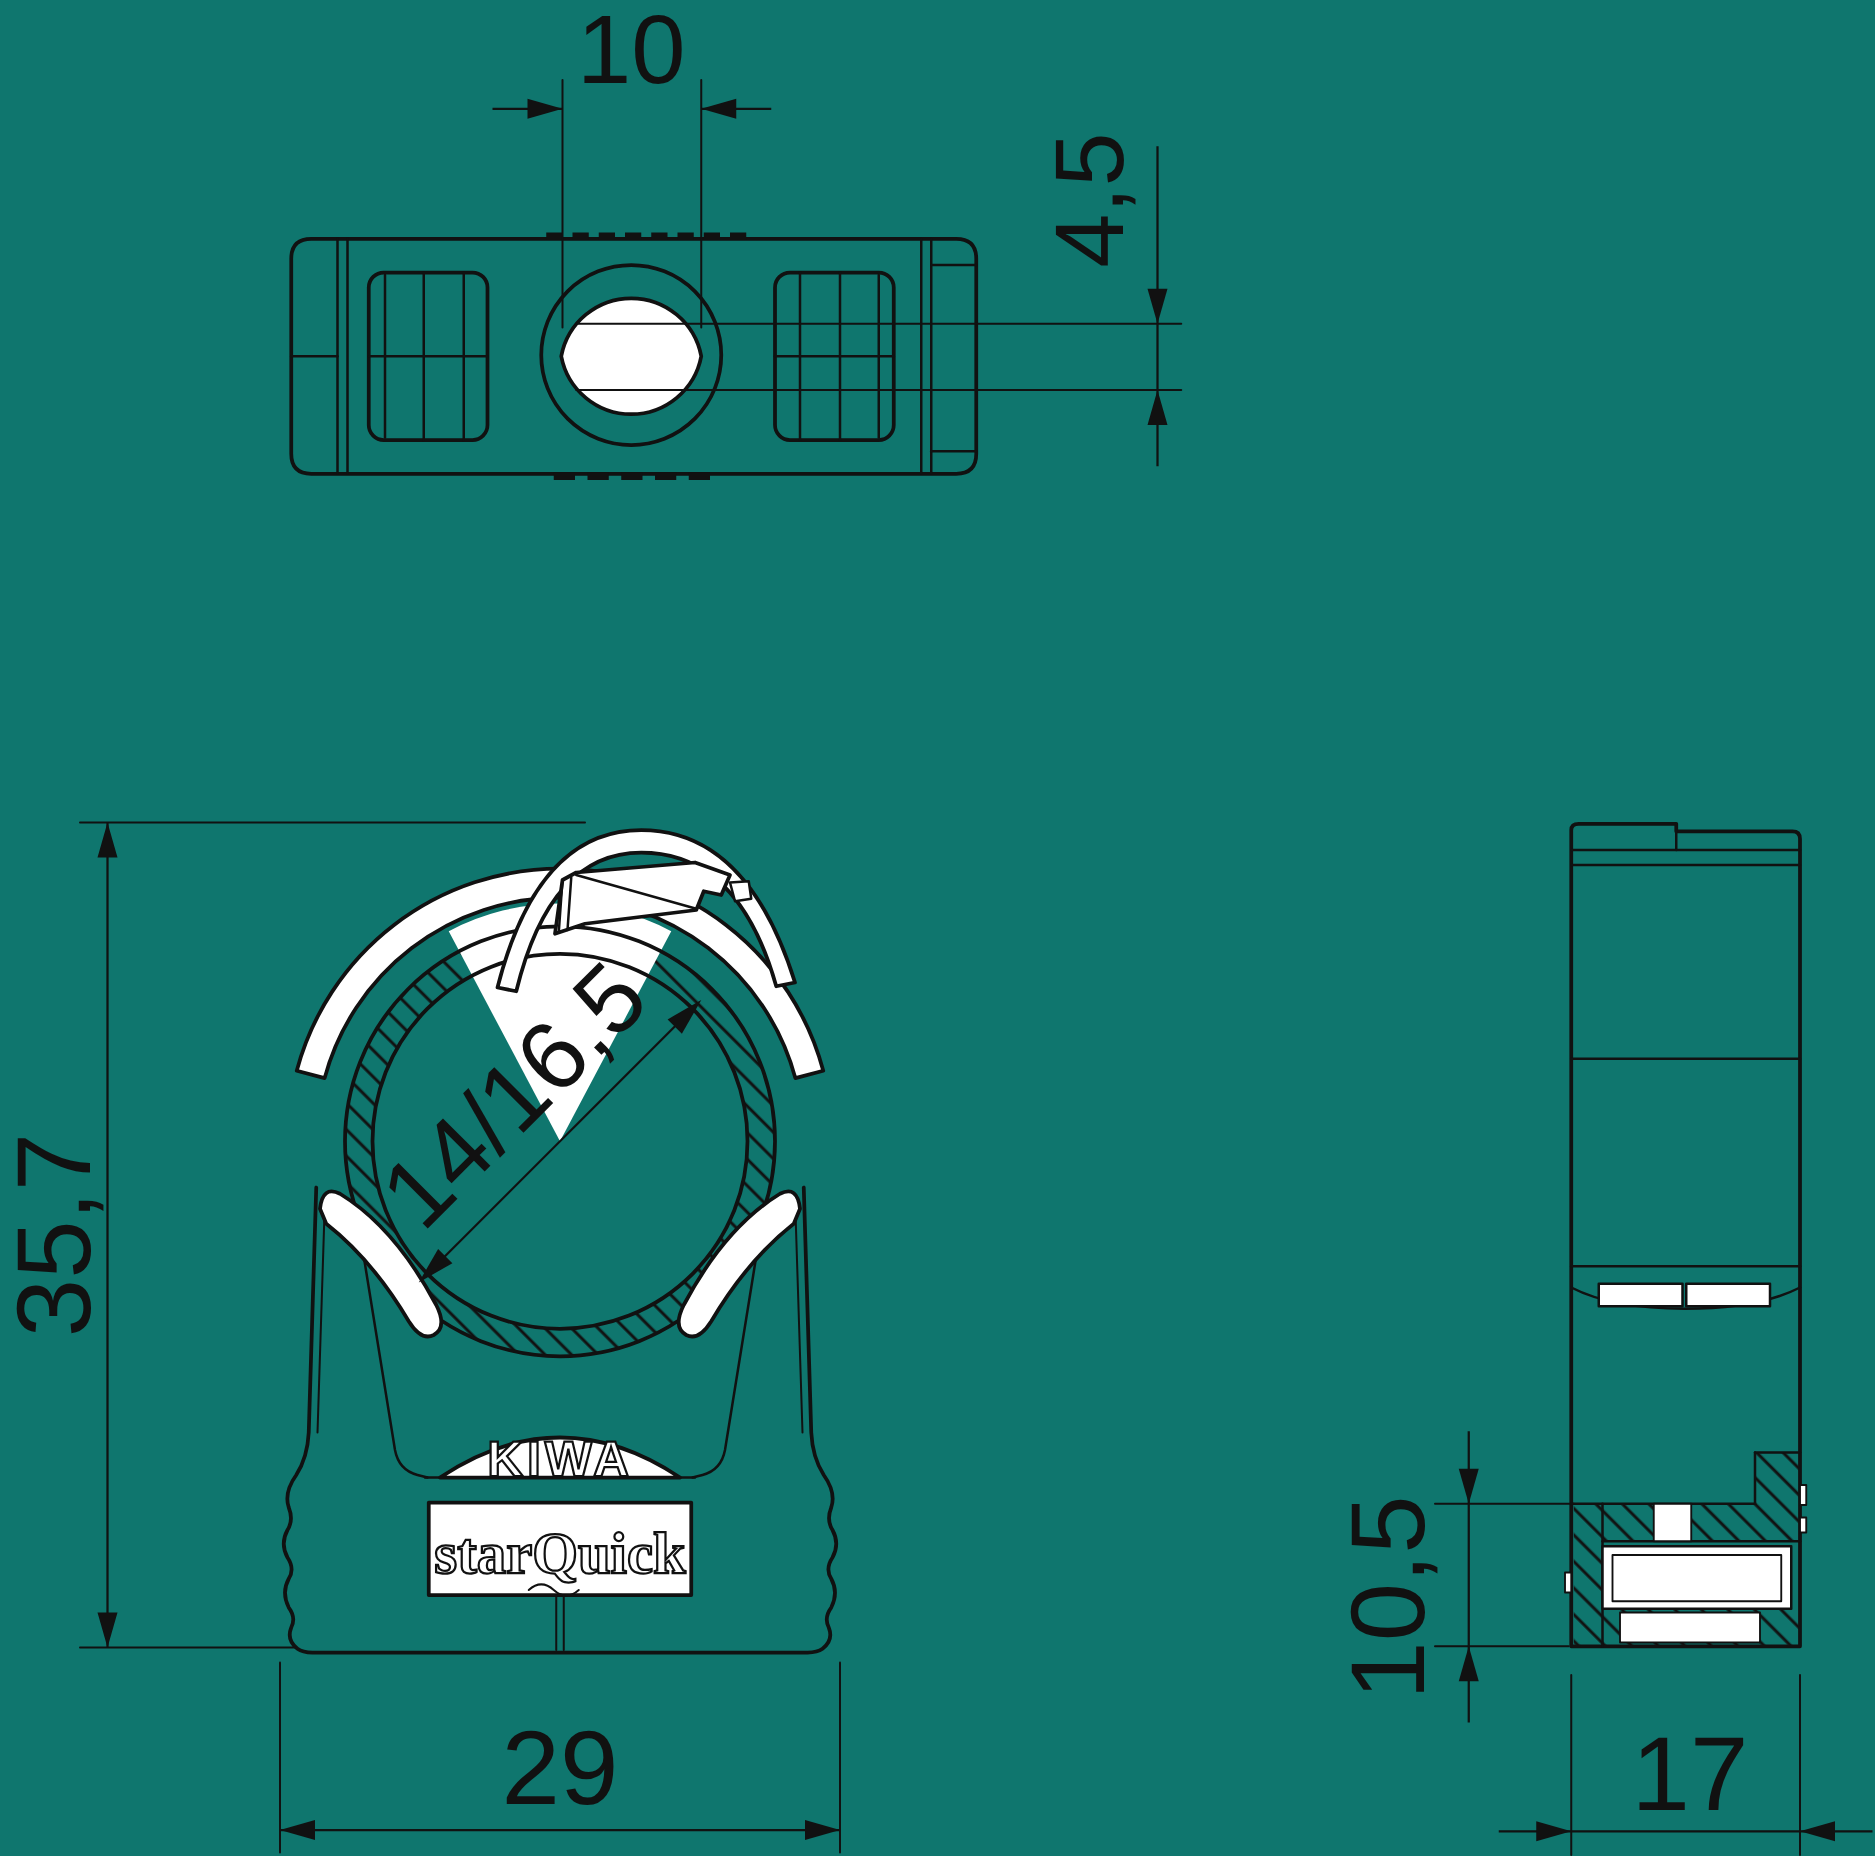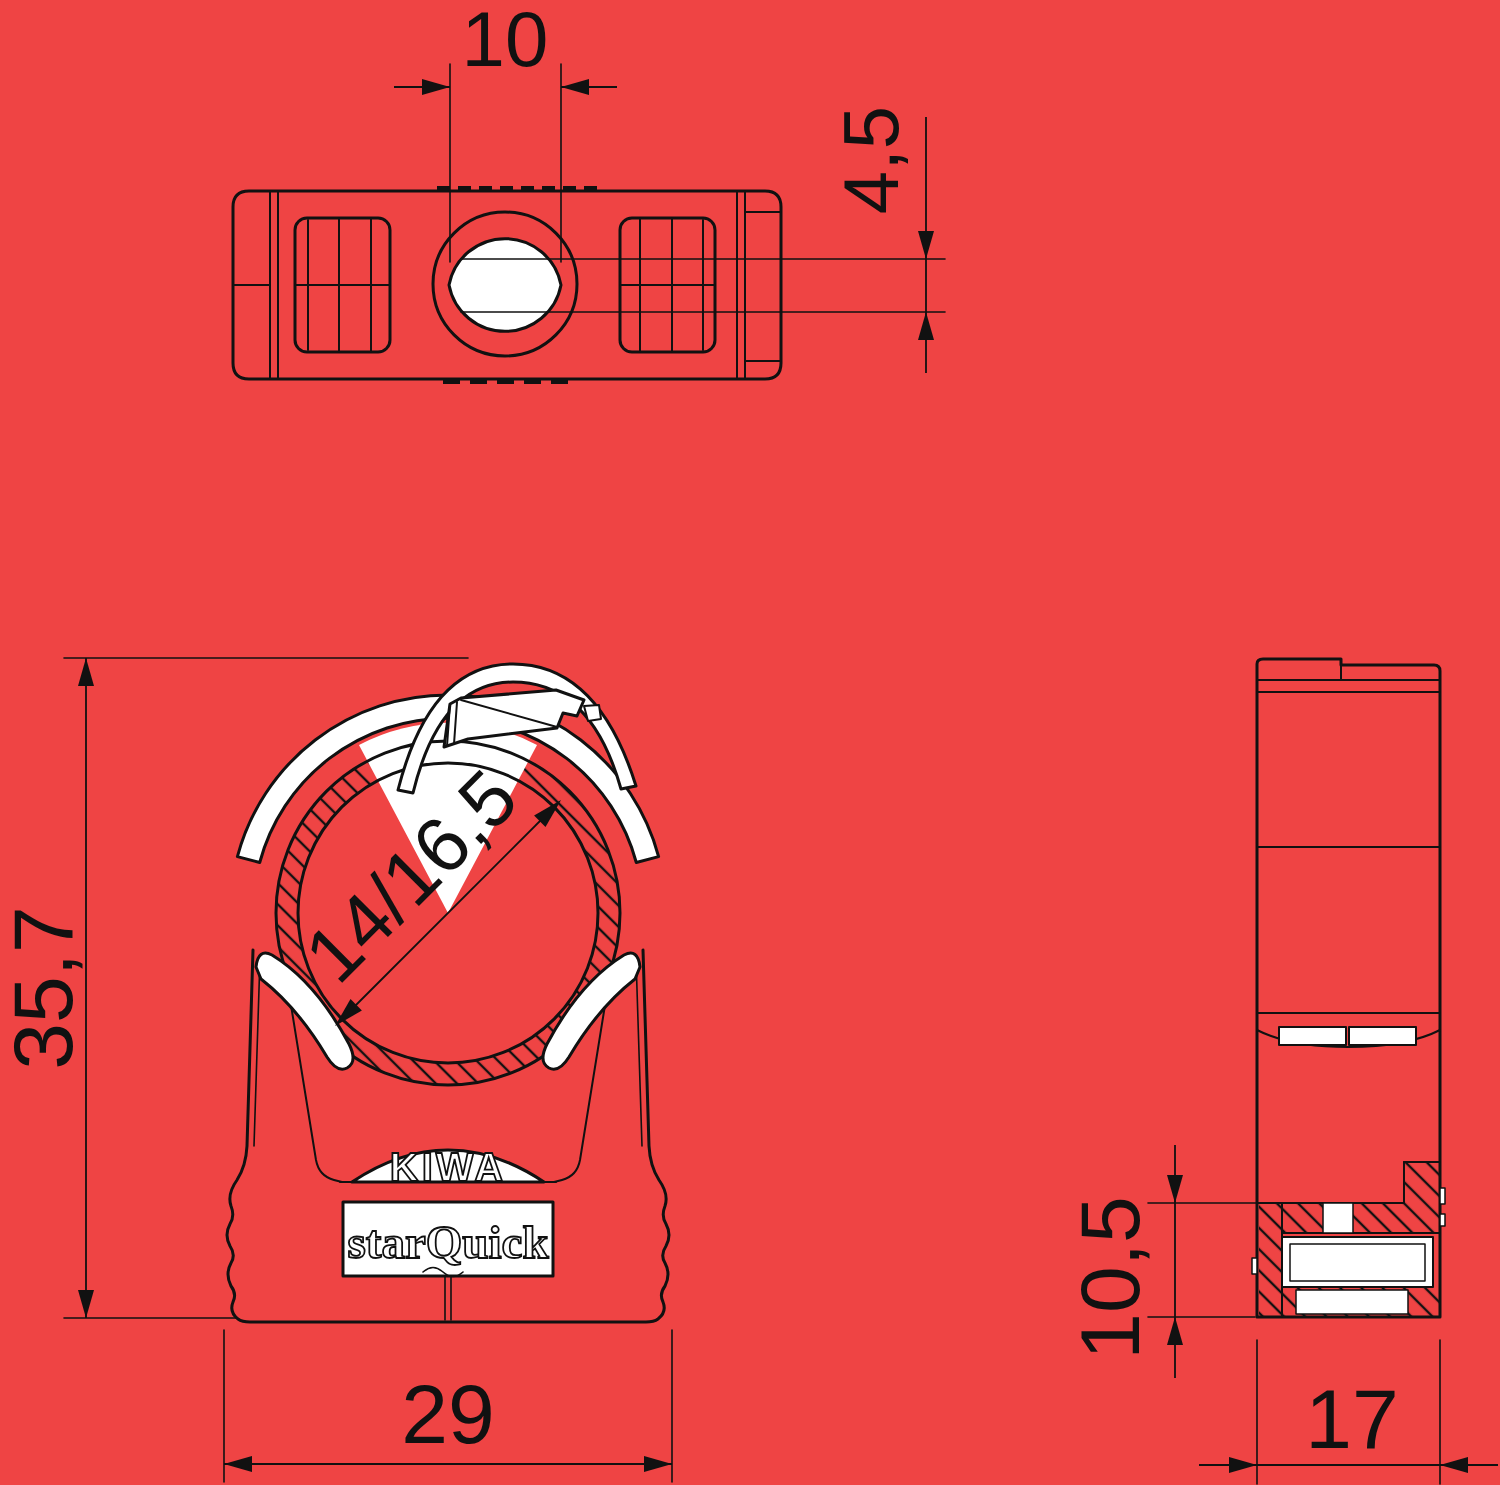--- a/index.html
+++ b/index.html
@@ -1,16 +1,16 @@
 <!DOCTYPE html>
 <html><head>
 <meta charset="utf-8">
 <style>
   html,body{margin:0;padding:0;background:#ffffff;}
-  .page{width:1500px;height:1485px;background:#ef4444;position:relative;font-family:"Liberation Sans",sans-serif;}
+  .page{width:1500px;height:1485px;background:#0f766e;position:relative;font-family:"Liberation Sans",sans-serif;}
   svg{display:block;}
   .o3{fill:none;stroke:#111;stroke-width:3;stroke-linejoin:round;stroke-linecap:round}
   .o2{fill:none;stroke:#111;stroke-width:2;stroke-linejoin:round;stroke-linecap:round}
   .o1{fill:none;stroke:#111;stroke-width:1.6;stroke-linecap:round}
   .w3{fill:#fff;stroke:#111;stroke-width:3;stroke-linejoin:round}
   .w2{fill:#fff;stroke:#111;stroke-width:2;stroke-linejoin:round}
   .w15{fill:#fff;stroke:#111;stroke-width:1.5;stroke-linejoin:round}
   .blk{fill:#111;stroke:none}
   .dim{fill:none;stroke:#111;stroke-width:1.8;stroke-linecap:butt}
   .knurl{stroke:#111;stroke-width:6;fill:none}

